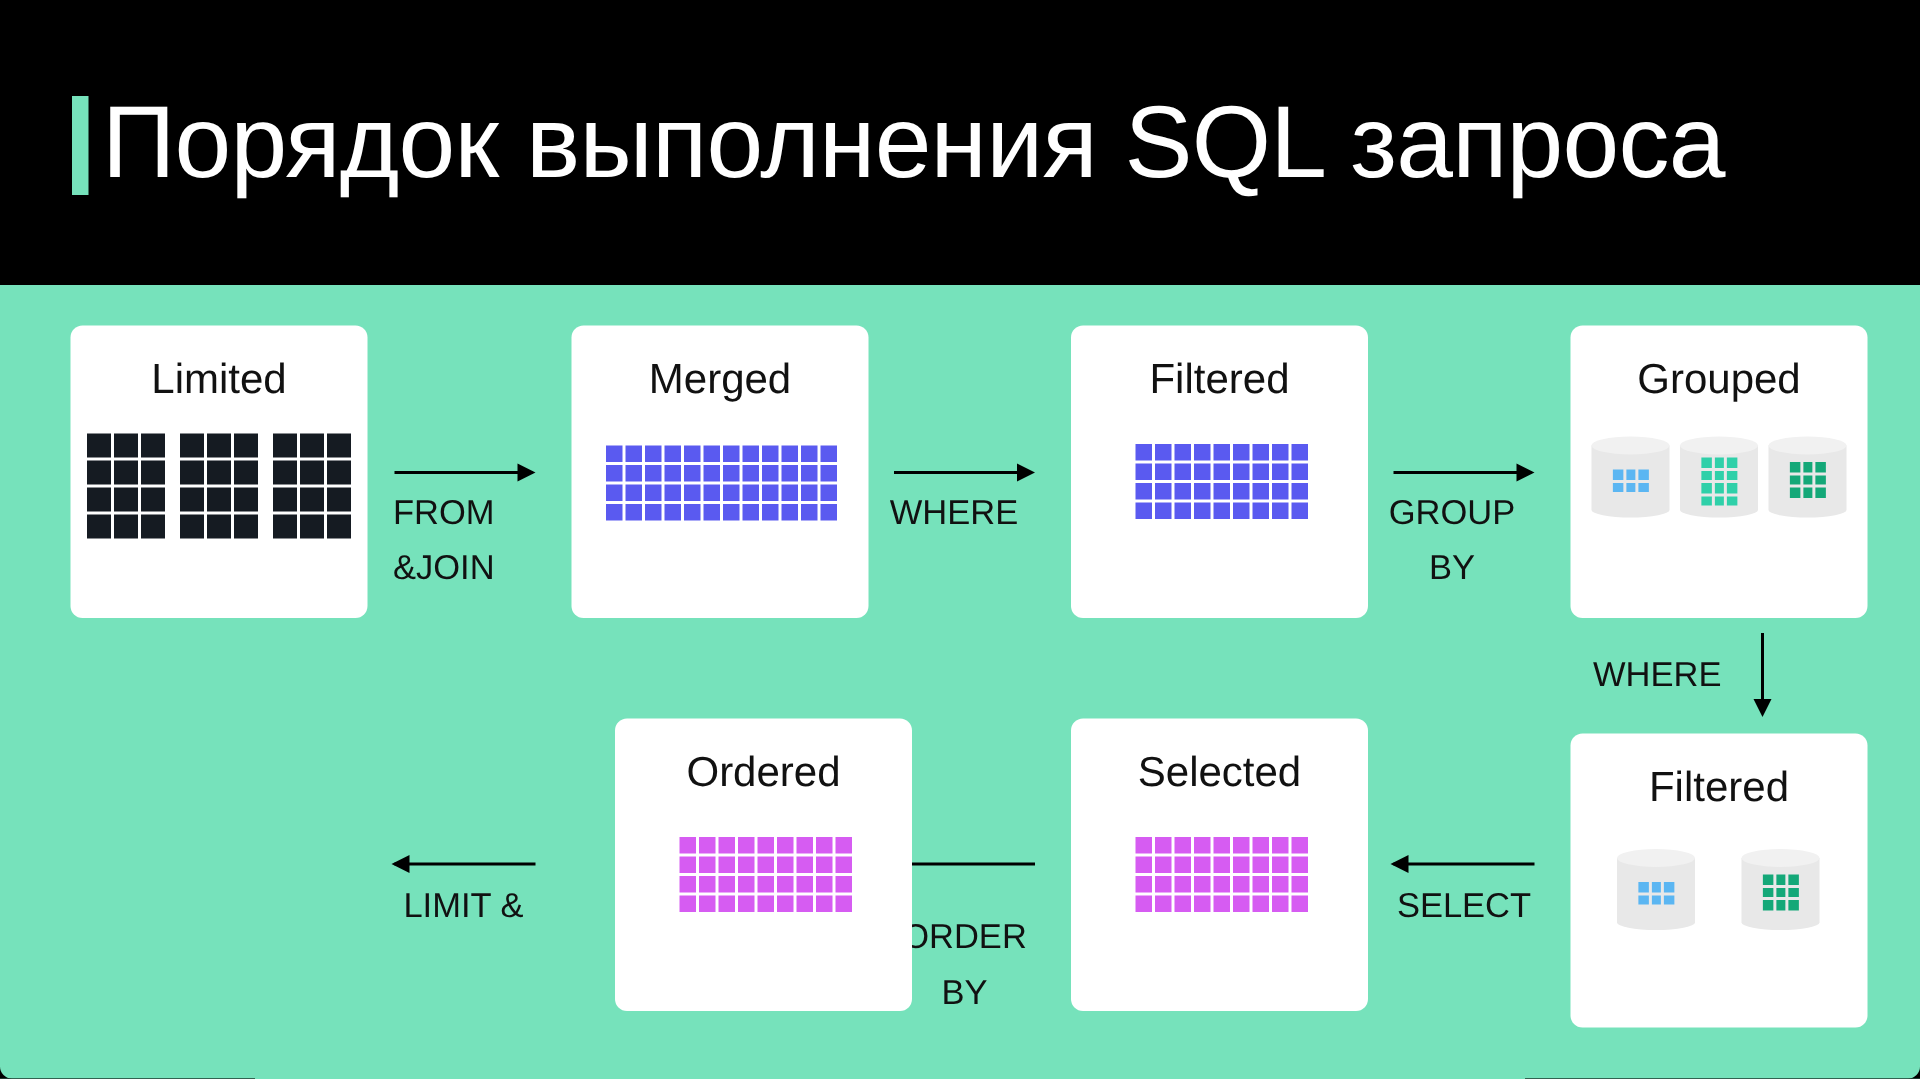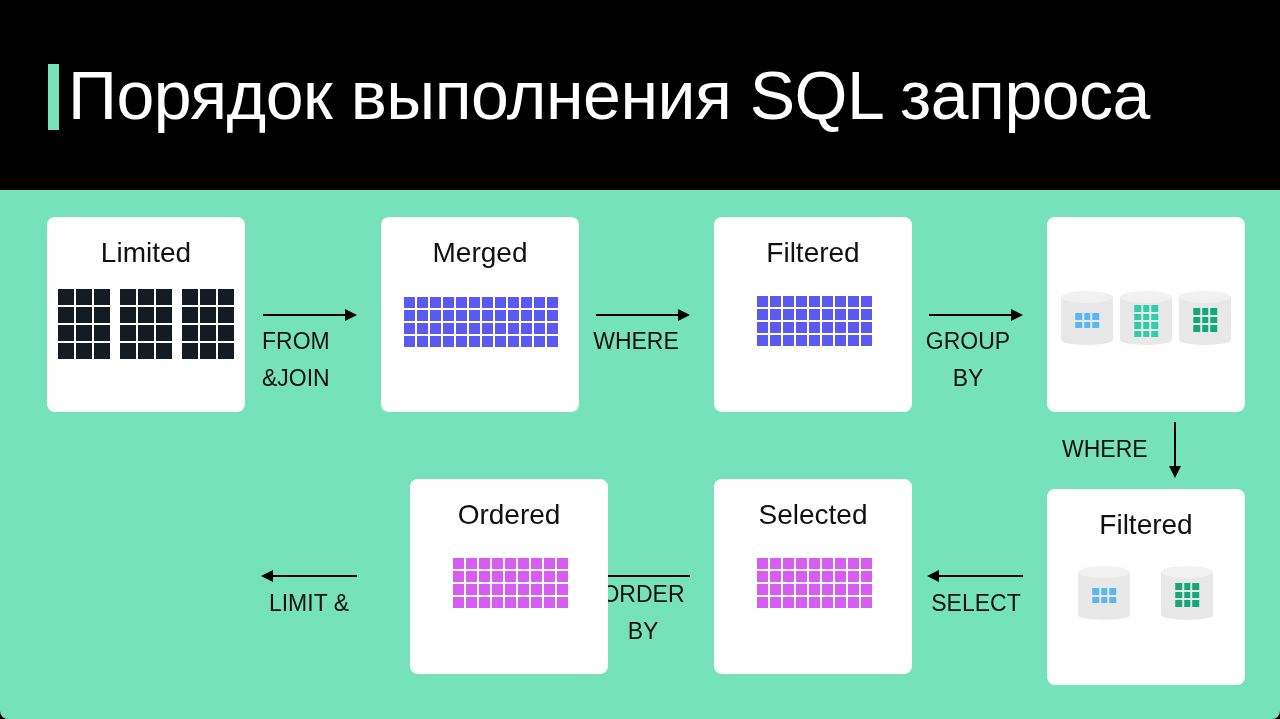--- a/index.html
+++ b/index.html
@@ -194,20 +194,21 @@
       </div>
   </div>
 
   <div class="arrow right" style="left:929px; top:124px; width:92px;"></div>
   <div class="step-label" style="left:918px; top:133px; width:100px;">
     <div>GROUP</div>
     <div>BY</div>
   </div>
 
   <div class="card" style="left:1047px; top:27px; height:195px;">
+    <div class="label">Grouped</div>
     <div class="cyl" style="left:14px; top:74px;">
       <div class="body"></div>
         <div class="top"></div>
       <div class="grid" style="top: 22px; grid-template-columns: repeat(3, 6.5px); grid-auto-rows: 6.5px;">
           <span class="cell" style="background: rgb(91, 182, 242);"></span>
           <span class="cell" style="background: rgb(91, 182, 242);"></span>
           <span class="cell" style="background: rgb(91, 182, 242);"></span>
           <span class="cell" style="background: rgb(91, 182, 242);"></span>
           <span class="cell" style="background: rgb(91, 182, 242);"></span>
           <span class="cell" style="background: rgb(91, 182, 242);"></span>
@@ -325,21 +326,21 @@
         <span class="cell" style="background: rgb(214, 92, 242);"></span>
         <span class="cell" style="background: rgb(214, 92, 242);"></span>
         <span class="cell" style="background: rgb(214, 92, 242);"></span>
         <span class="cell" style="background: rgb(214, 92, 242);"></span>
         <span class="cell" style="background: rgb(214, 92, 242);"></span>
         <span class="cell" style="background: rgb(214, 92, 242);"></span>
       </div>
   </div>
 
   <div class="arrow left" style="left:596px; top:385px; width:94px;"></div>
-  <div class="step-label" style="left:593px; top:386px; width:100px;">
+  <div class="step-label" style="left:593px; top:416px; width:100px;">
     <div>ORDER</div>
     <div>BY</div>
   </div>
 
   <div class="card" style="left:381px; top:289px; height:195px;margin-left:29px;">
     <div class="label">Ordered</div>
     <div class="grid" style="left: 43px; top: 79px; grid-template-columns: repeat(9, 11px); grid-auto-rows: 11px;">
         <span class="cell" style="background: rgb(214, 92, 242);"></span>
         <span class="cell" style="background: rgb(214, 92, 242);"></span>
         <span class="cell" style="background: rgb(214, 92, 242);"></span>

